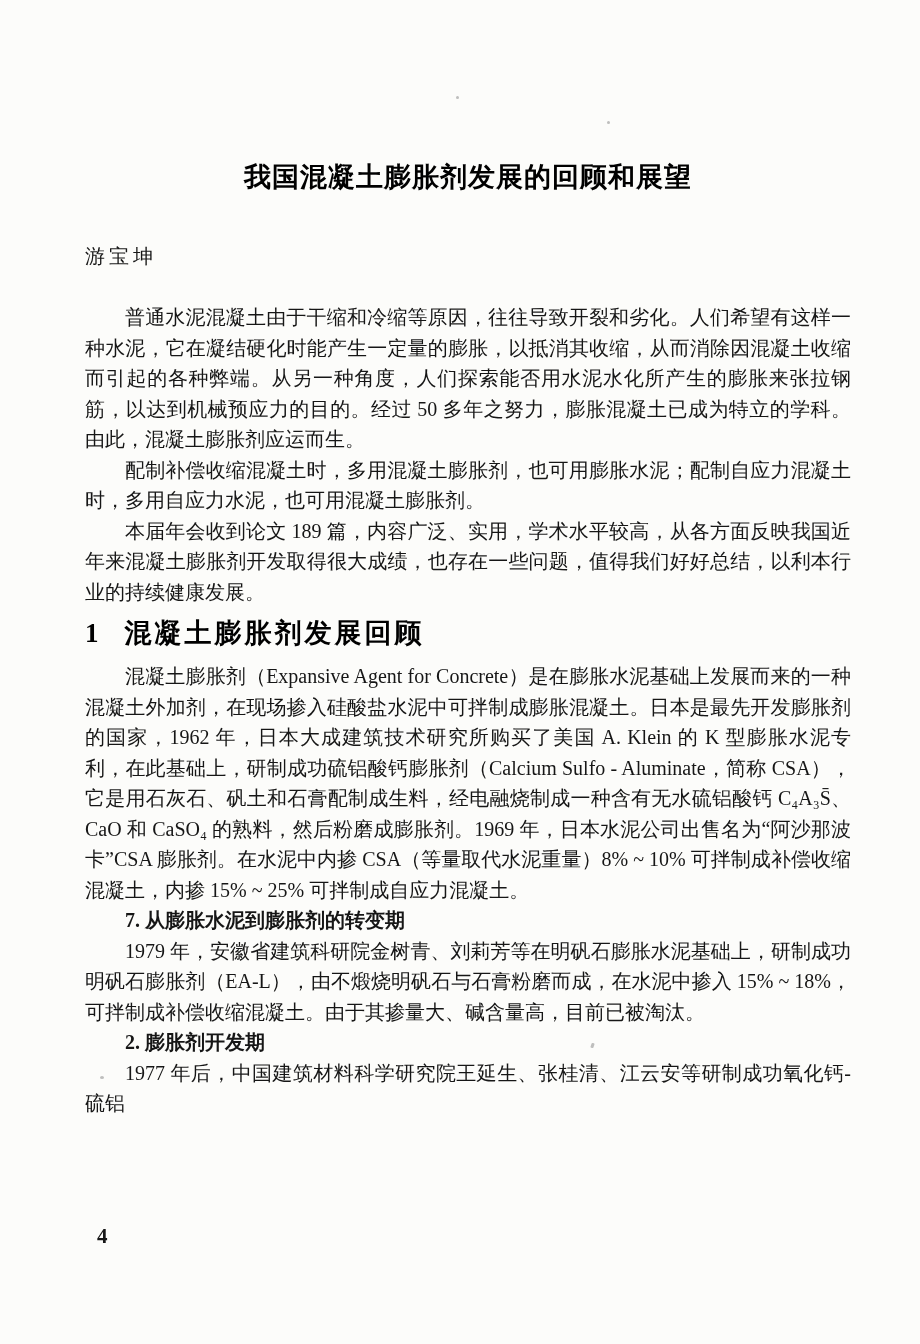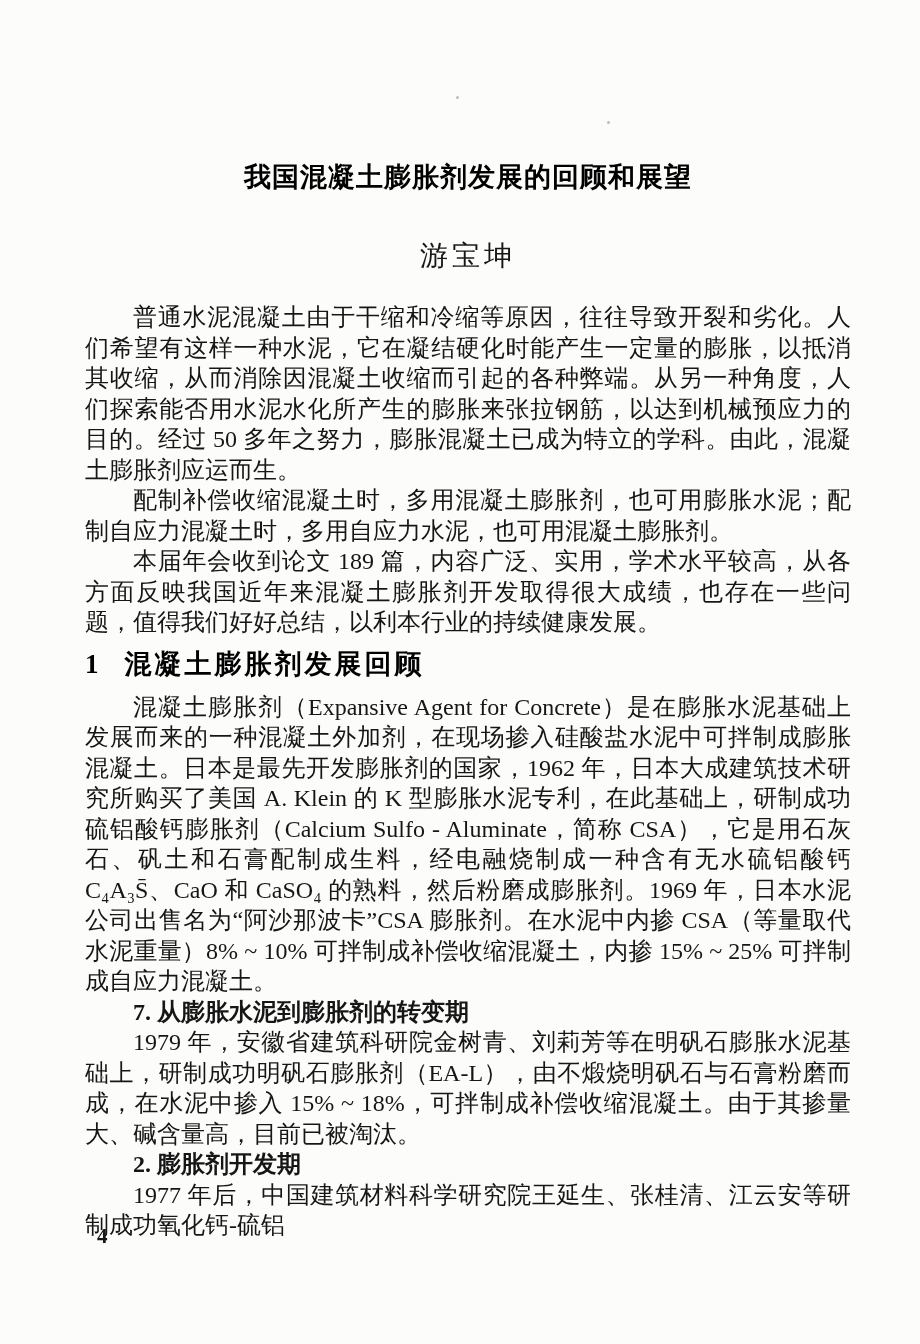--- a/index.html
+++ b/index.html
@@ -18,27 +18,27 @@
     margin:158px 0 0 0;
     text-align:center;
     font-size:27px;
     font-weight:700;
     letter-spacing:1px;
     line-height:38px;
     color:#000;
   }
   .doc-author{
     margin:46px 0 0 0;
-    text-align:center;
-    font-size:28px;
+    text-align:left;
+    font-size:20px;
     letter-spacing:4px;
     line-height:28px;
   }
   .bodytext{
-    font-size:24px;
+    font-size:20px;
     line-height:30.5px;
     text-align:justify;
     text-justify:inter-ideograph;
   }
   .intro{margin-top:32px;}
   .bodytext p{margin:0;text-indent:2em;}
   .sec-heading{
     margin:8px 0 10px 0;
     font-size:27px;
     font-weight:700;

